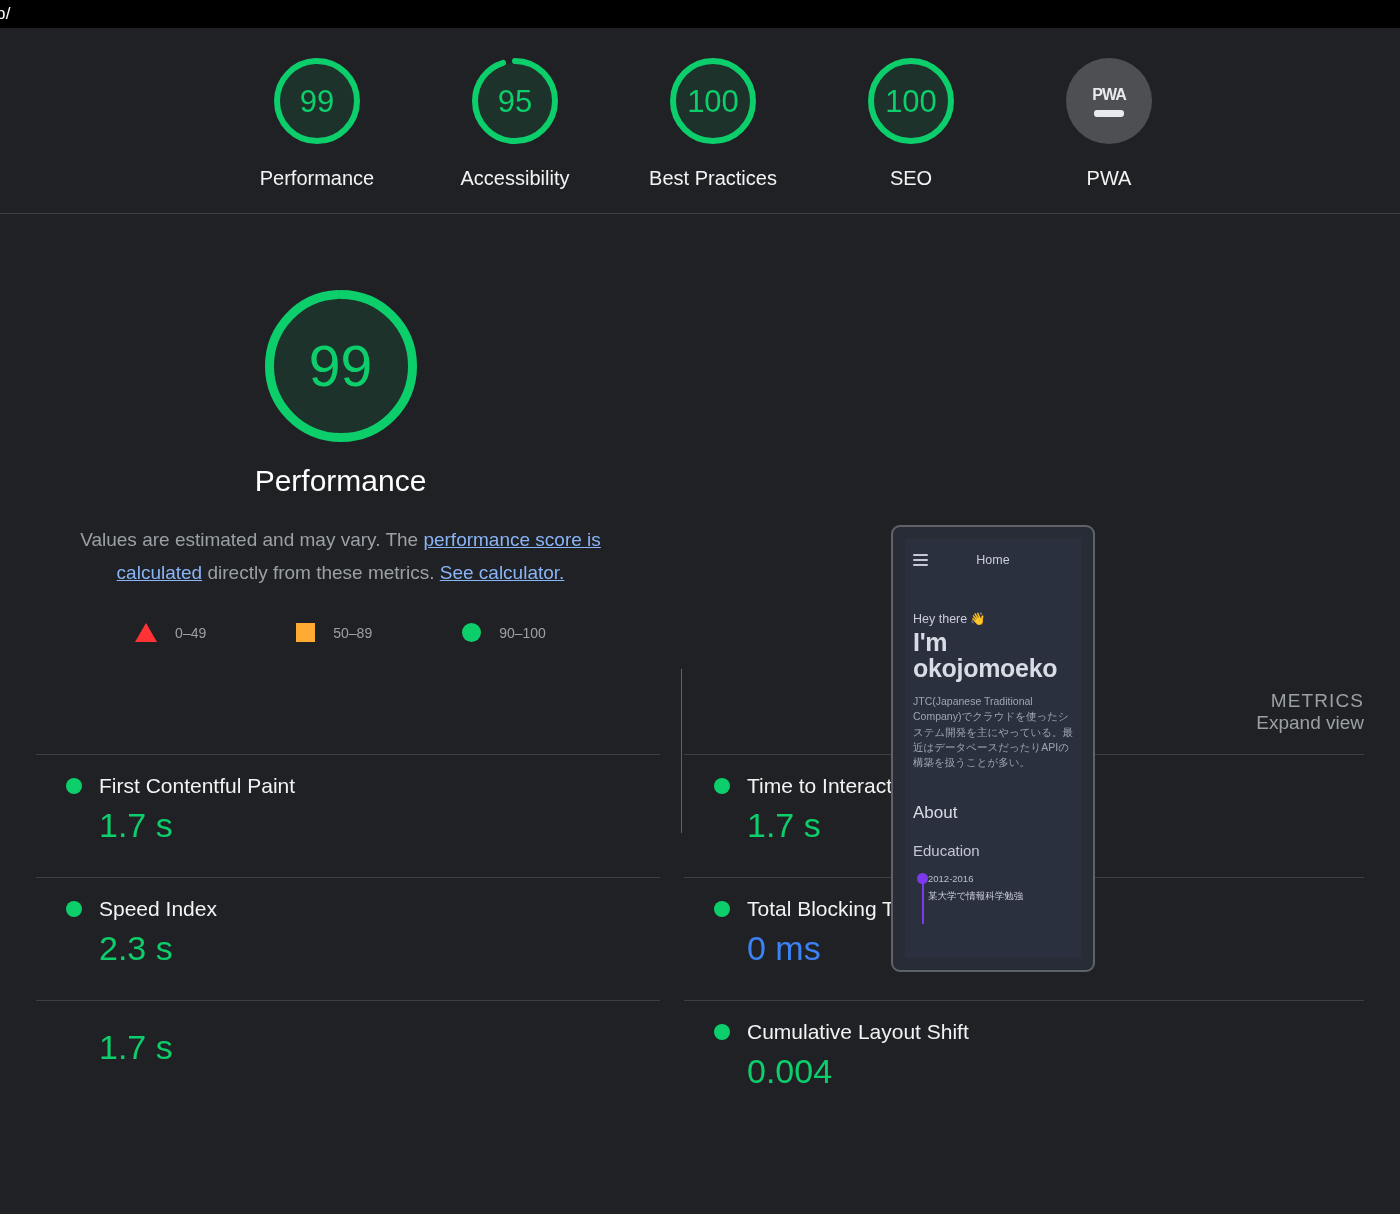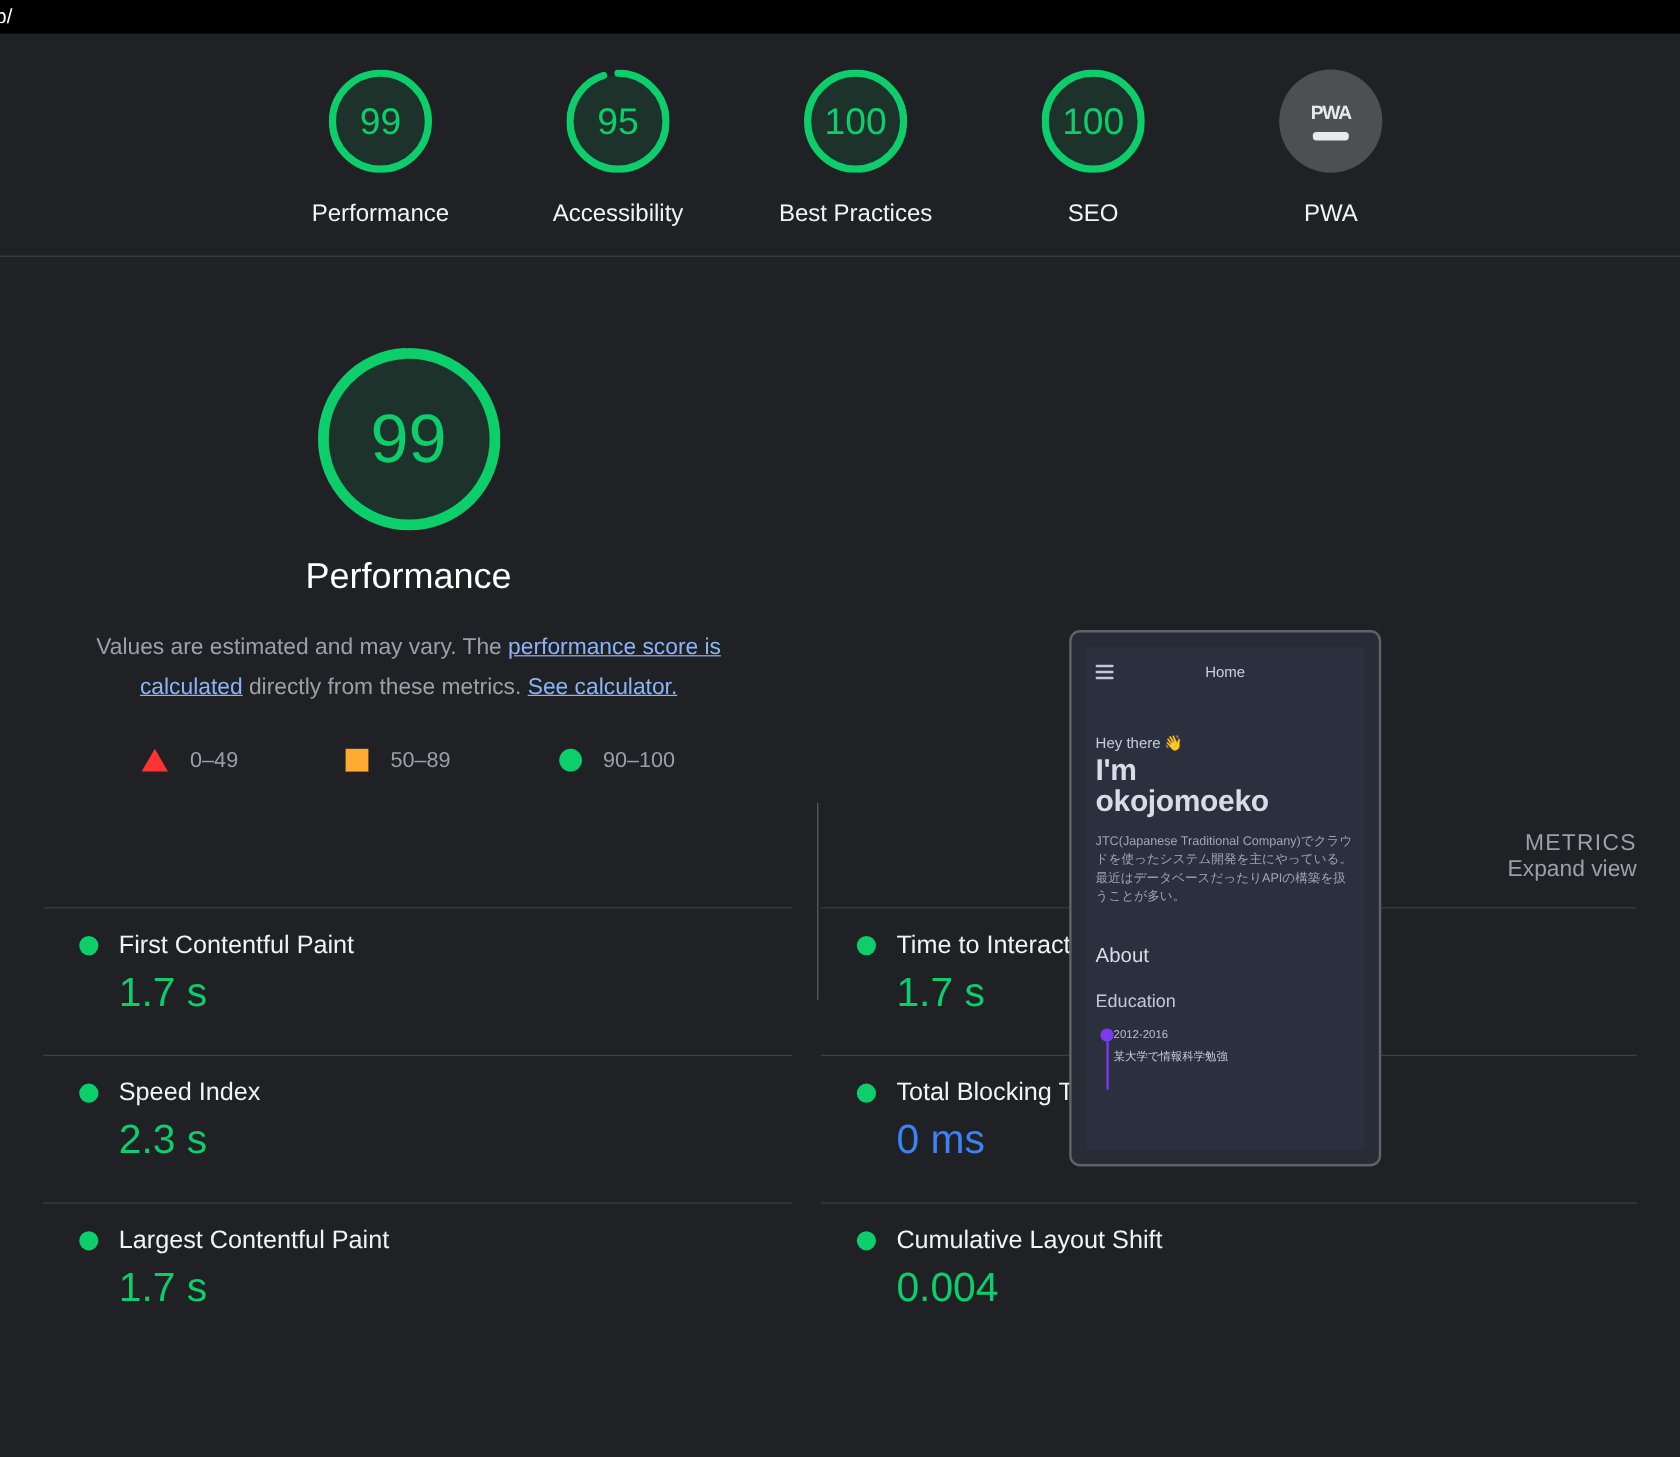--- a/index.html
+++ b/index.html
@@ -135,21 +135,21 @@
   }
   .cat-desc a {
     color: #8ab4f8;
     text-decoration: underline;
   }
   .legend {
     margin-top: 34px;
     display: flex;
     align-items: center;
     gap: 0;
-    font-size: 18px;
+    font-size: 14px;
     color: #9aa0a6;
   }
   .legend-item {
     display: flex;
     align-items: center;
   }
   .legend-item + .legend-item { margin-left: 90px; }
   .legend-shape { margin-right: 18px; display: block; }
   .tri {
     width: 0; height: 0;
@@ -175,21 +175,21 @@
     flex: 1;
     display: flex;
     justify-content: flex-start;
     padding-left: 210px;
     padding-top: -10px;
   }
   .thumb-frame {
     position: absolute;
     left: 891px;
     top: 311px;
-    width: 260px;
+    width: 204px;
     height: 447px;
     border: 2px solid #5f6368;
     border-radius: 9px;
     background: #282c37;
     overflow: hidden;
     padding: 12px;
   }
   .thumb-inner {
     width: 100%;
     height: 100%;
@@ -498,24 +498,20 @@
      <div class="metric-value" style="color:#0cce6b">2.3 s</div>
       </div>
       <div class="metric-item">
         <div class="metric-head">
         <span class="metric-dot" style="background:#0cce6b"></span>
         <span class="metric-name">Total Blocking Time</span>
      </div>
      <div class="metric-value" style="color:#3b82f6">0 ms</div>
       </div>
       <div class="metric-item">
-        <div class="metric-head">
-        <span class="metric-dot" style="background:#0cce6b"></span>
-        <span class="metric-name">Largest Contentful Paint</span>
-     </div>
      <div class="metric-value" style="color:#0cce6b">1.7 s</div>
       </div>
       <div class="metric-item">
         <div class="metric-head">
         <span class="metric-dot" style="background:#0cce6b"></span>
         <span class="metric-name">Cumulative Layout Shift</span>
      </div>
      <div class="metric-value" style="color:#0cce6b">0.004</div>
       </div>
     </div>

